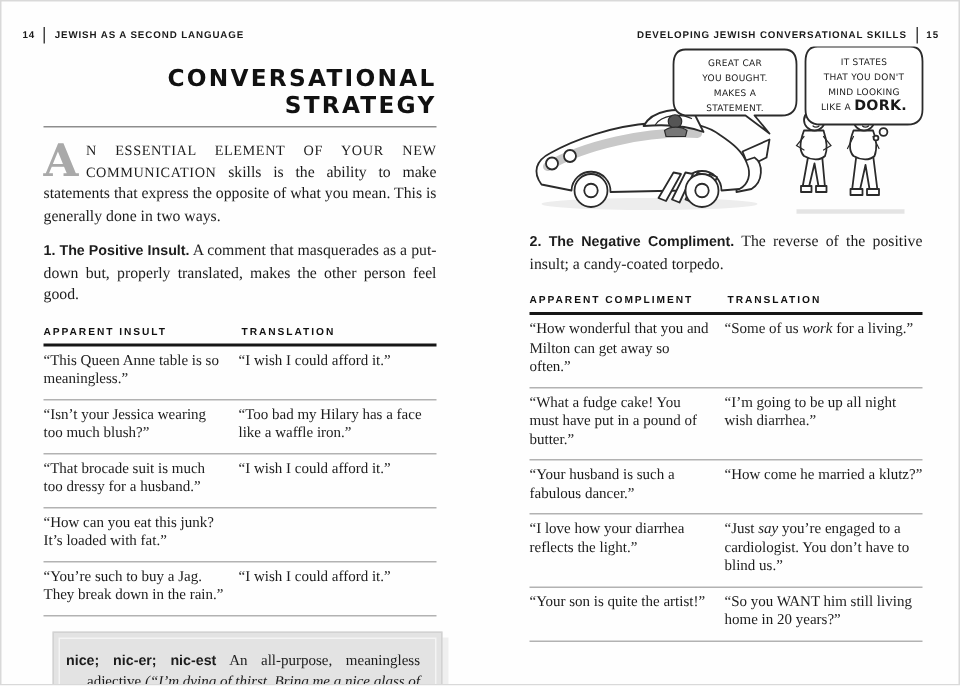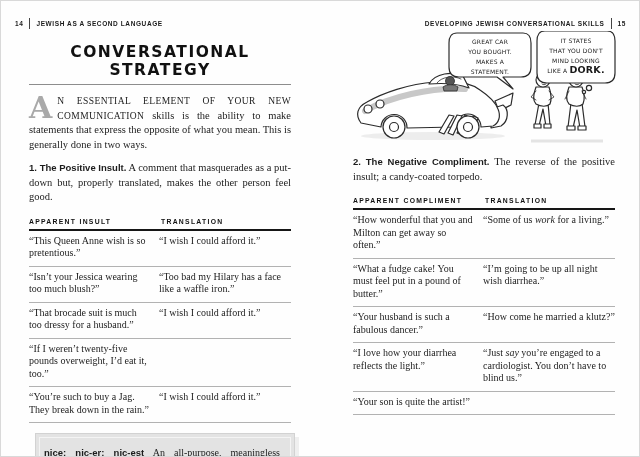--- a/index.html
+++ b/index.html
@@ -20,21 +20,21 @@
   }
   .running-head.rh-left{left:14px;}
   .running-head.rh-right{right:15px;}
   .rh-bar{display:inline-block; width:1px; height:11px; background:#444; margin:0 6px;}
 
   
   .col-left{position:absolute; left:28px; top:42px; width:262px;}
   .col-right{position:absolute; left:32px; top:30px; width:262px;}
 
   .chapter-title{
-    margin:0; text-align:center;
+    margin:0; text-align:right;
     font-family:"DejaVu Sans", sans-serif; font-weight:800;
     font-size:15.5px; letter-spacing:1.5px; color:#111;
   }
   .title-rule{border-bottom:1px solid #8d8d8d; margin-top:5px;}
 
   .intro{margin:9px 0 0 0; font-size:10.5px; line-height:14.5px; text-align:justify;}
   .dropcap{
     float:left; font-family:"DejaVu Serif", serif; font-weight:bold;
     font-size:30px; line-height:24px; color:#a9a9a9; margin:2px 5px 0 0;
   }
@@ -116,33 +116,33 @@
         <span class="section-label">1. The Positive Insult.</span>
         <span> A comment that masquerades as a put-down but, properly translated, makes the other person feel good.</span>
       </p>
 
       <div class="ptable" id="table-left">
           <div class="t-head">
             <span>APPARENT INSULT</span>
             <span>TRANSLATION</span>
           </div>
           <div class="t-row">
-            <div class="t-cell">“This Queen Anne wish is so pretentious.”</div>
+            <div class="t-cell">“This Queen Anne table is so meaningless.”</div>
             <div class="t-cell">“I wish I could afford it.”</div>
           </div>
           <div class="t-row">
             <div class="t-cell">“Isn’t your Jessica wearing too much blush?”</div>
             <div class="t-cell">“Too bad my Hilary has a face like a waffle iron.”</div>
           </div>
           <div class="t-row">
             <div class="t-cell">“That brocade suit is much too dressy for a husband.”</div>
             <div class="t-cell">“I wish I could afford it.”</div>
           </div>
           <div class="t-row">
-            <div class="t-cell">“If I weren’t twenty-five pounds overweight, I’d eat it, too.”</div>
+            <div class="t-cell">“How can you eat this junk? It’s loaded with fat.”</div>
           </div>
           <div class="t-row">
             <div class="t-cell">“You’re such to buy a Jag. They break down in the rain.”</div>
             <div class="t-cell">“I wish I could afford it.”</div>
           </div>
         </div>
 
       <div class="glossary-box">
         <p class="glossary-text">
           <span class="glossary-term">nice; nic-er; nic-est</span>
@@ -257,30 +257,31 @@
       <div class="ptable" id="table-right">
           <div class="t-head">
             <span>APPARENT COMPLIMENT</span>
             <span>TRANSLATION</span>
           </div>
           <div class="t-row">
             <div class="t-cell">“How wonderful that you and Milton can get away so often.”</div>
             <div class="t-cell">“Some of us <i>work</i> for a living.”</div>
           </div>
           <div class="t-row">
-            <div class="t-cell">“What a fudge cake! You must feel put in a pound of butter.”</div>
+            <div class="t-cell">“What a fudge cake! You must have put in a pound of butter.”</div>
             <div class="t-cell">“I’m going to be up all night wish diarrhea.”</div>
           </div>
           <div class="t-row">
             <div class="t-cell">“Your husband is such a fabulous dancer.”</div>
             <div class="t-cell">“How come he married a klutz?”</div>
           </div>
           <div class="t-row">
             <div class="t-cell">“I love how your diarrhea reflects the light.”</div>
             <div class="t-cell">“Just <i>say</i> you’re engaged to a cardiologist. You don’t have to blind us.”</div>
           </div>
           <div class="t-row">
             <div class="t-cell">“Your son is quite the artist!”</div>
+            <div class="t-cell">“So you WANT him still living home in 20 years?”</div>
           </div>
         </div>
     </div>
   </div>
 </div>
 
 </body></html>

